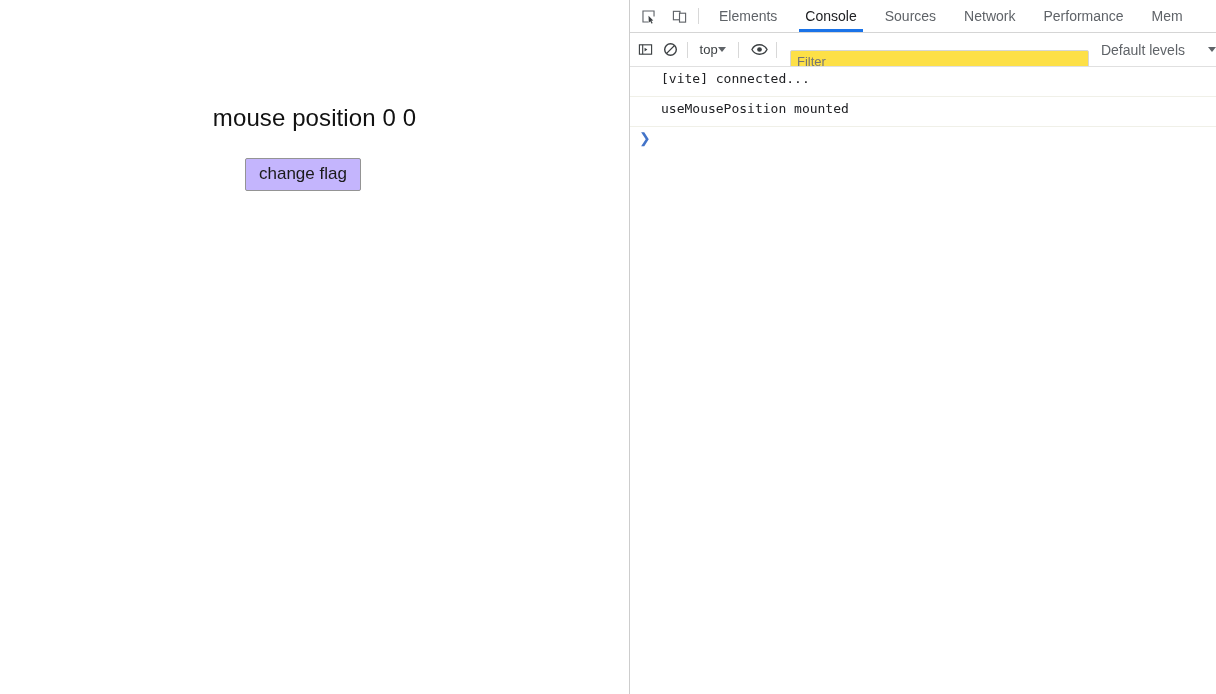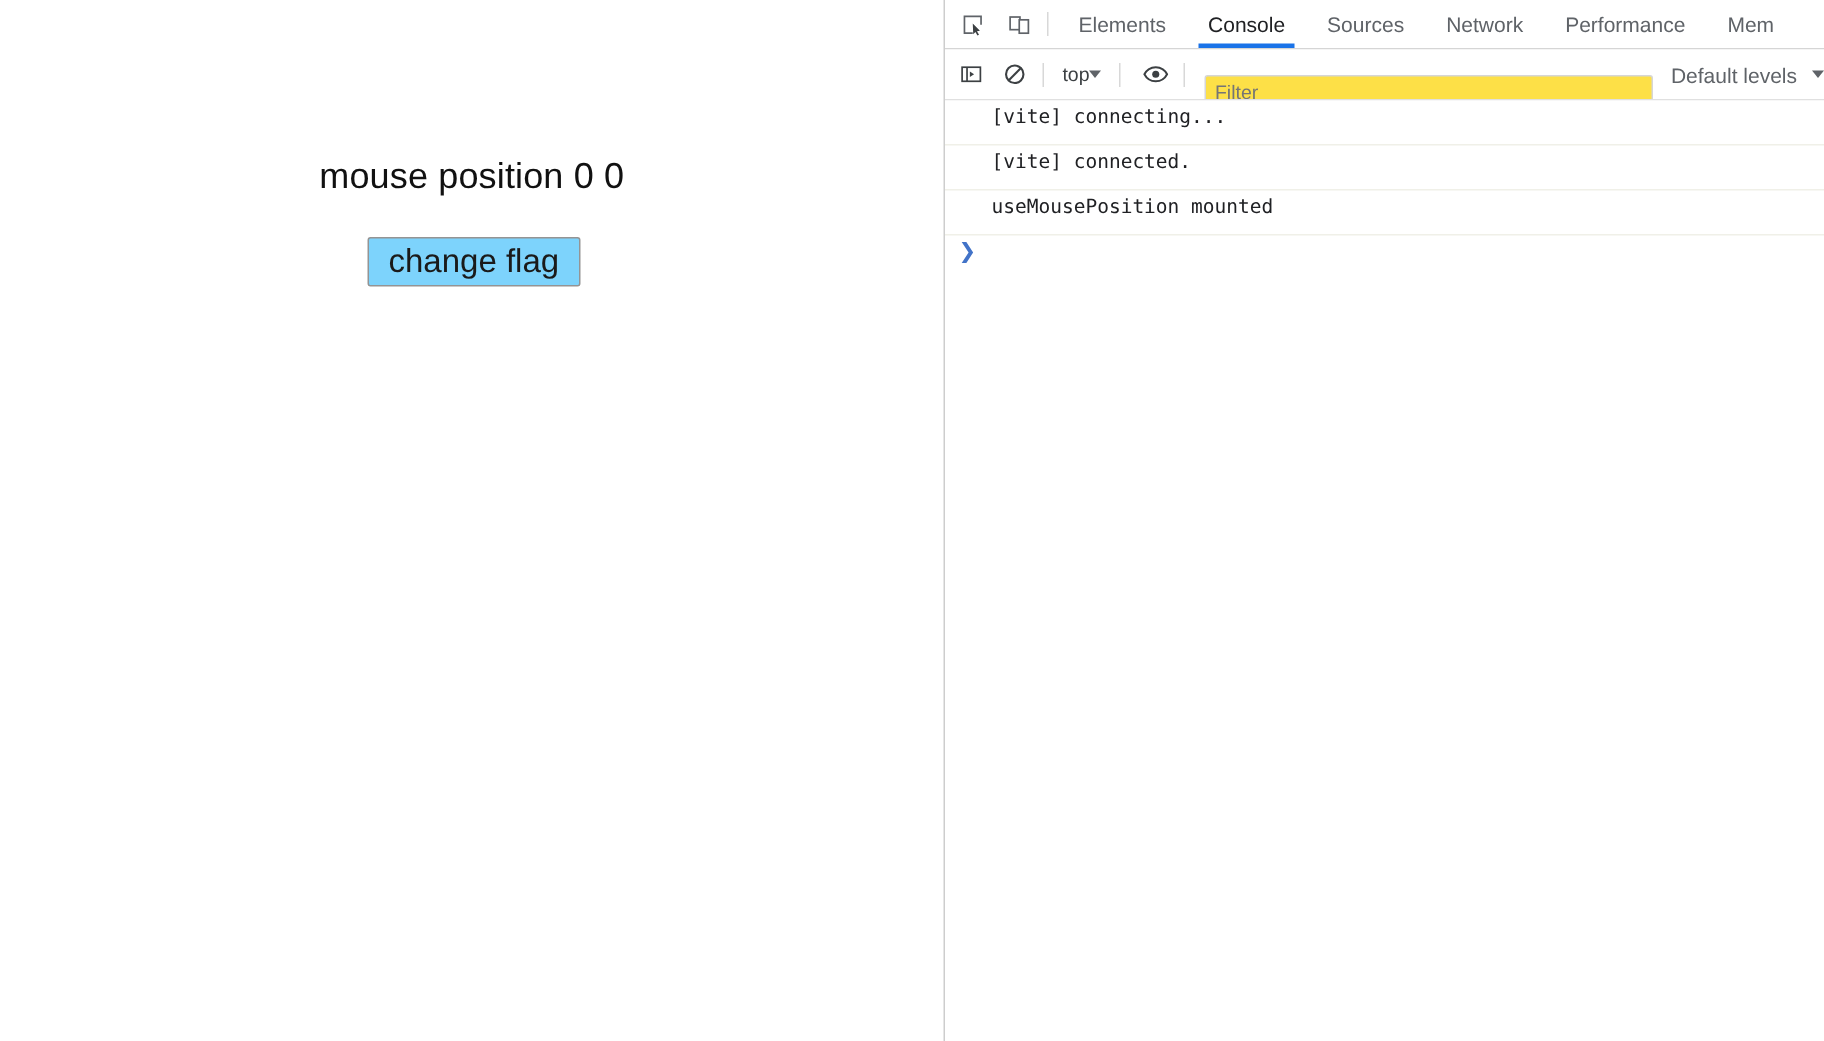--- a/index.html
+++ b/index.html
@@ -38,24 +38,24 @@
     color: #111111;
     letter-spacing: 0.1px;
     white-space: nowrap;
   }
   #change-flag-button {
     position: absolute;
     left: 245px;
     top: 141px;
     padding: 5px 13px 6px 13px;
     font-family: "Liberation Sans", sans-serif;
-    font-size: 22px;
+    font-size: 17px;
     line-height: 20px;
     color: #1a1a1a;
-    background: #7dd3fc;
+    background: #c4b5fd;
     border: 1px solid #949494;
     border-radius: 2px;
     cursor: default;
   }
 
   
   #devtools-splitter {
     position: absolute;
     left: 629px;
     top: 0;
@@ -166,21 +166,21 @@
     background: #fde047;
     border: 1px solid #d6d6d6;
     border-radius: 2px;
     outline: none;
     margin-top: 23px;
   }
   #filter-input::placeholder { color: #757575; }
   #levels-selector {
     display: flex;
     align-items: center;
-    gap: 10px;
+    gap: 23px;
     margin-left: 12px;
     font-size: 14px;
     color: #5f6368;
     cursor: default;
   }
 
   
   #console-messages {
     position: relative;
     height: 628px;
@@ -282,22 +282,21 @@
 
     <input id="filter-input" type="text" placeholder="Filter" style="">
 
     <div id="levels-selector">
       <span>Default levels</span>
       <span class="caret-down"></span>
     </div>
   </div>
 
   <div id="console-messages">
-    <div class="console-row">[vite] connecting...</div>
-    <div class="console-row">[vite] connected.</div>
+    <div class="console-row">[vite] connected...</div>
     <div class="console-row">useMousePosition mounted</div>
 
     <div id="console-prompt-row">
       <span id="prompt-chevron">❯</span>
     </div>
   </div>
 
 </div>
 
 </body></html>

